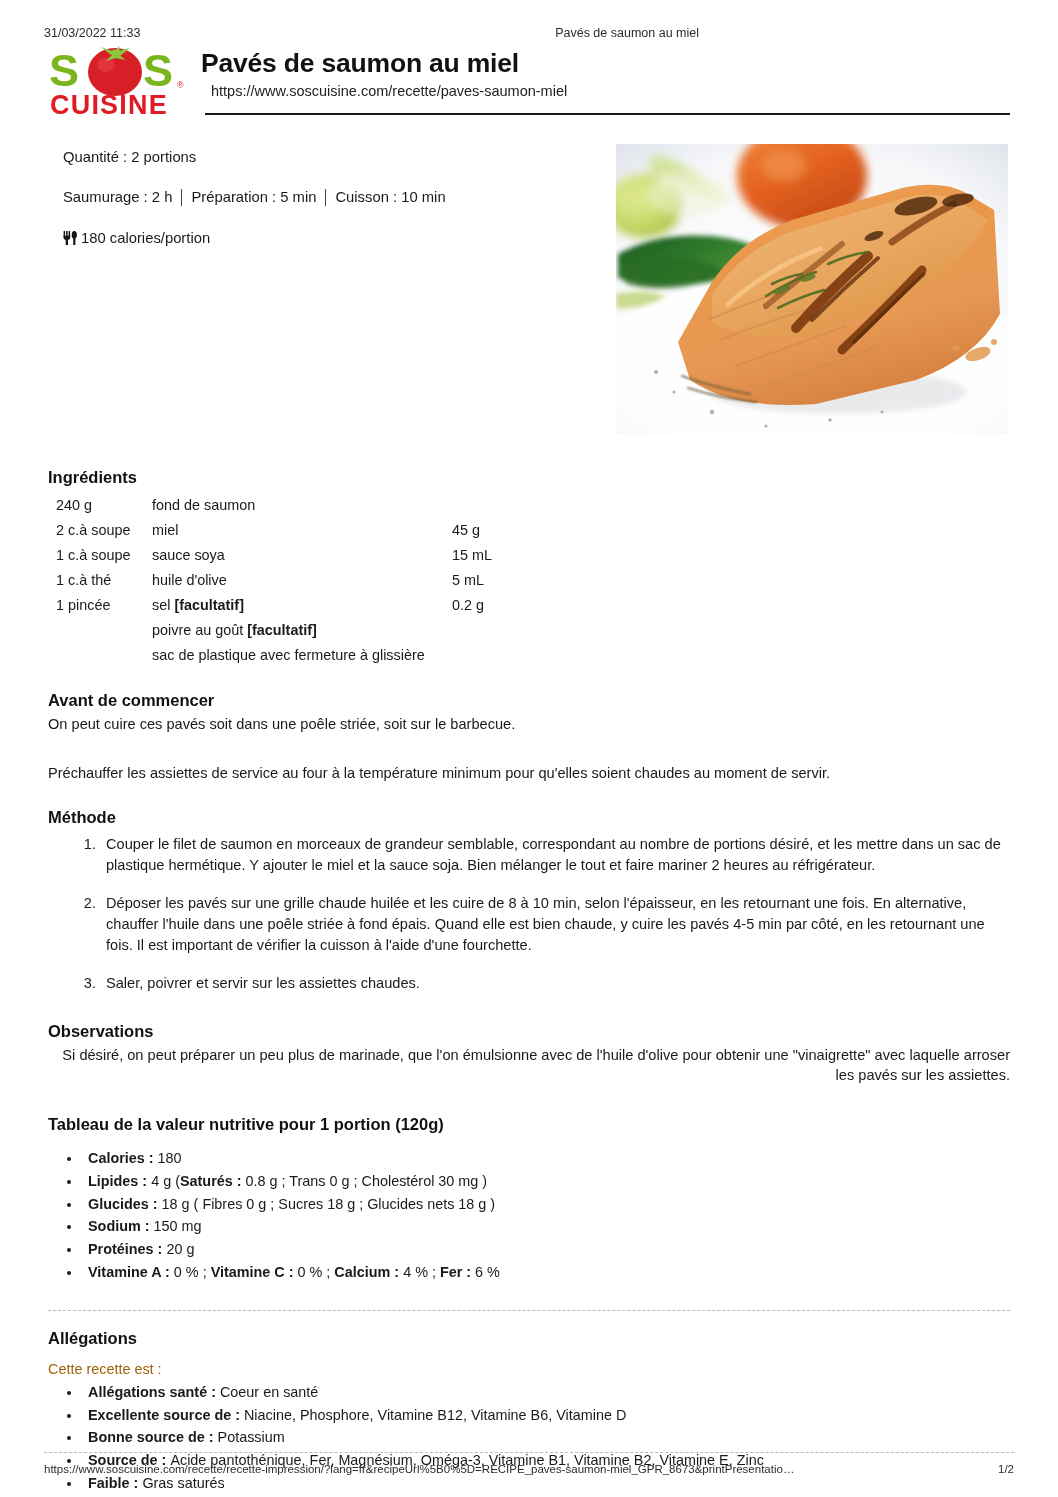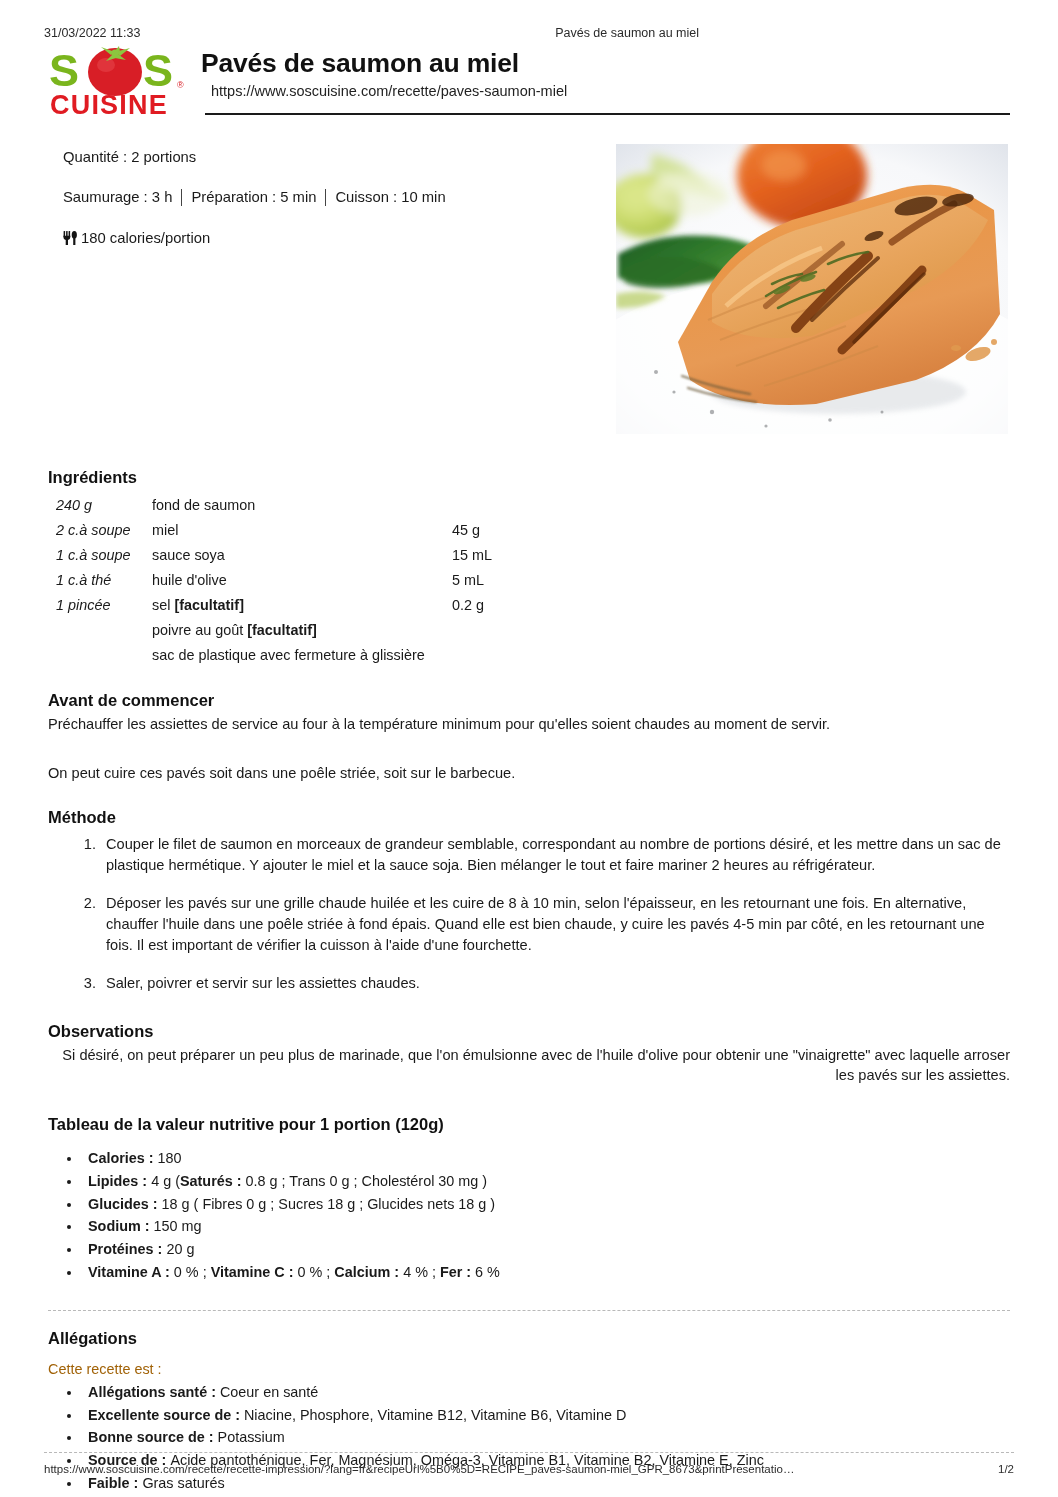--- a/index.html
+++ b/index.html
@@ -172,21 +172,21 @@
     border-collapse: collapse;
     margin-top: 4px;
   }
   .ing-table td {
     font-size: 14.4px;
     color: #1a1a1a;
     padding: 3.5px 0;
     vertical-align: top;
     line-height: 1.25;
   }
-  .ing-qty   { width: 96px;  padding-left: 8px !important; white-space: nowrap; font-style: italic; }
+  .ing-qty   { width: 96px;  padding-left: 8px !important; white-space: nowrap; }
   .ing-name  { width: 300px; }
   .ing-metric{ width: 240px; white-space: nowrap; }
   .ing-pad   { width: auto; }
   .ing-name b { font-weight: bold; }
 
   
   .before-block { margin-top: 22px; }
   .before-block .body-text + .body-text { margin-top: 29px; }
 
   .method-block { margin-top: 22px; }
@@ -302,21 +302,21 @@
     <div class="masthead-rule"></div>
   </div>
 
   <div class="meta-photo-row">
 
     <div class="meta-col">
       <div class="meta-line">
         <span>Quantité : 2 portions</span>
       </div>
       <div class="meta-line">
-        <span>Saumurage : 3 h</span>
+        <span>Saumurage : 2 h</span>
         <span class="meta-sep"></span>
         <span>Préparation : 5 min</span>
         <span class="meta-sep"></span>
         <span>Cuisson : 10 min</span>
       </div>
       <div class="meta-line">
         <span class="cutlery-icon">
           <svg width="15" height="16" viewBox="0 0 15 16">
             <g fill="#141414">
               <rect x="0.6" y="1" width="1.5" height="5.4" rx="0.5"></rect>
@@ -511,22 +511,22 @@
             <td class="ing-name">sac de plastique avec fermeture à glissière</td>
             <td class="ing-metric"></td>
             <td class="ing-pad"></td>
           </tr>
         </tbody>
     </table>
   </div>
 
   <div class="before-block">
     <h2 class="section-h">Avant de commencer</h2>
+    <p class="body-text">On peut cuire ces pavés soit dans une poêle striée, soit sur le barbecue.</p>
     <p class="body-text">Préchauffer les assiettes de service au four à la température minimum pour qu'elles soient chaudes au moment de servir.</p>
-    <p class="body-text">On peut cuire ces pavés soit dans une poêle striée, soit sur le barbecue.</p>
   </div>
 
   <div class="method-block">
     <h2 class="section-h">Méthode</h2>
     <ol class="method-list" id="method-list">
         <li>Couper le filet de saumon en morceaux de grandeur semblable, correspondant au nombre de portions désiré, et les mettre dans un sac de plastique hermétique. Y ajouter le miel et la sauce soja. Bien mélanger le tout et faire mariner 2 heures au réfrigérateur.</li>
         <li>Déposer les pavés sur une grille chaude huilée et les cuire de 8 à 10 min, selon l'épaisseur, en les retournant une fois. En alternative, chauffer l'huile dans une poêle striée à fond épais. Quand elle est bien chaude, y cuire les pavés 4-5 min par côté, en les retournant une fois. Il est important de vérifier la cuisson à l'aide d'une fourchette.</li>
         <li>Saler, poivrer et servir sur les assiettes chaudes.</li>
       </ol>
   </div>

